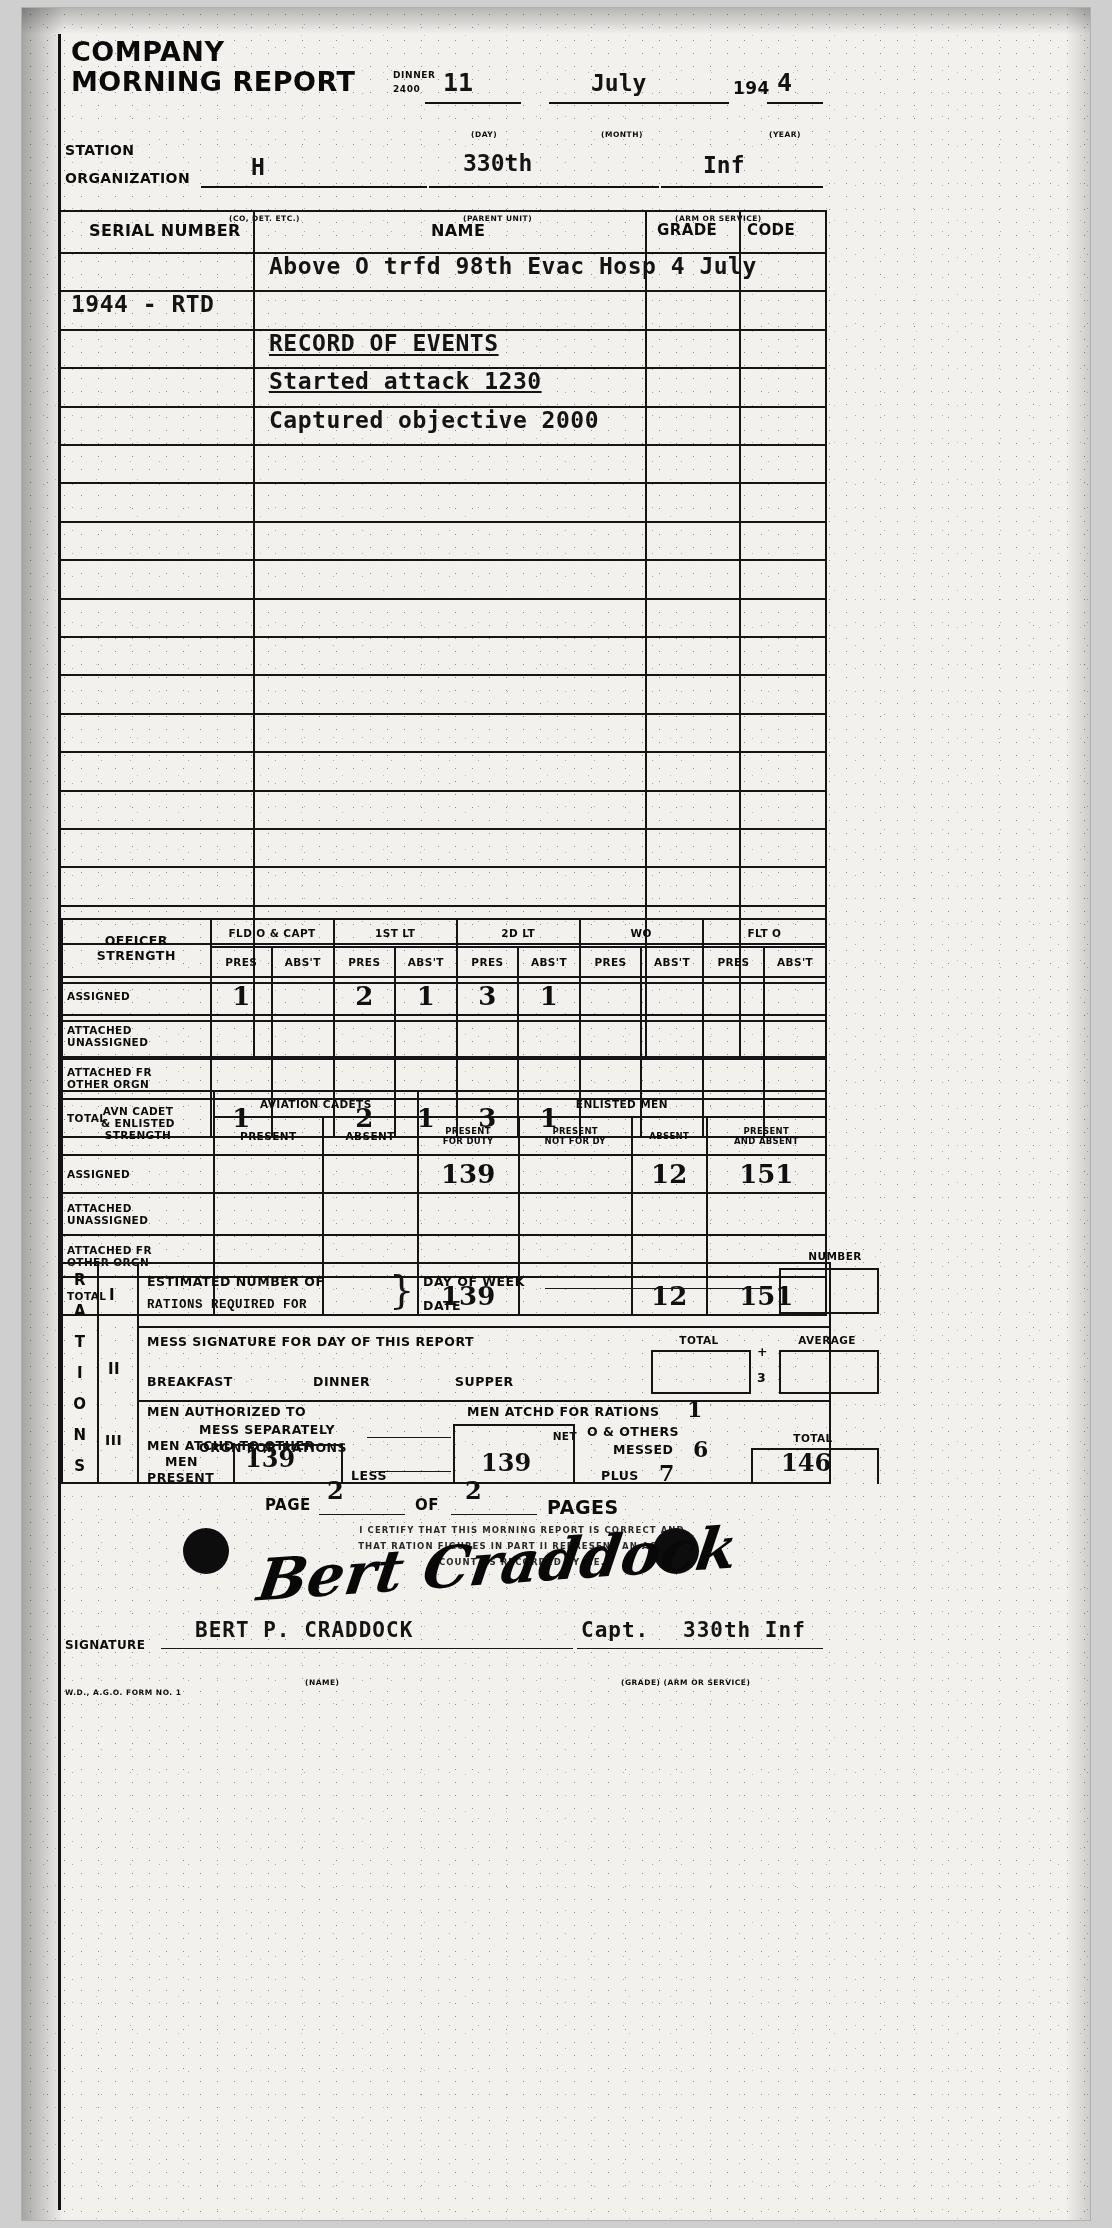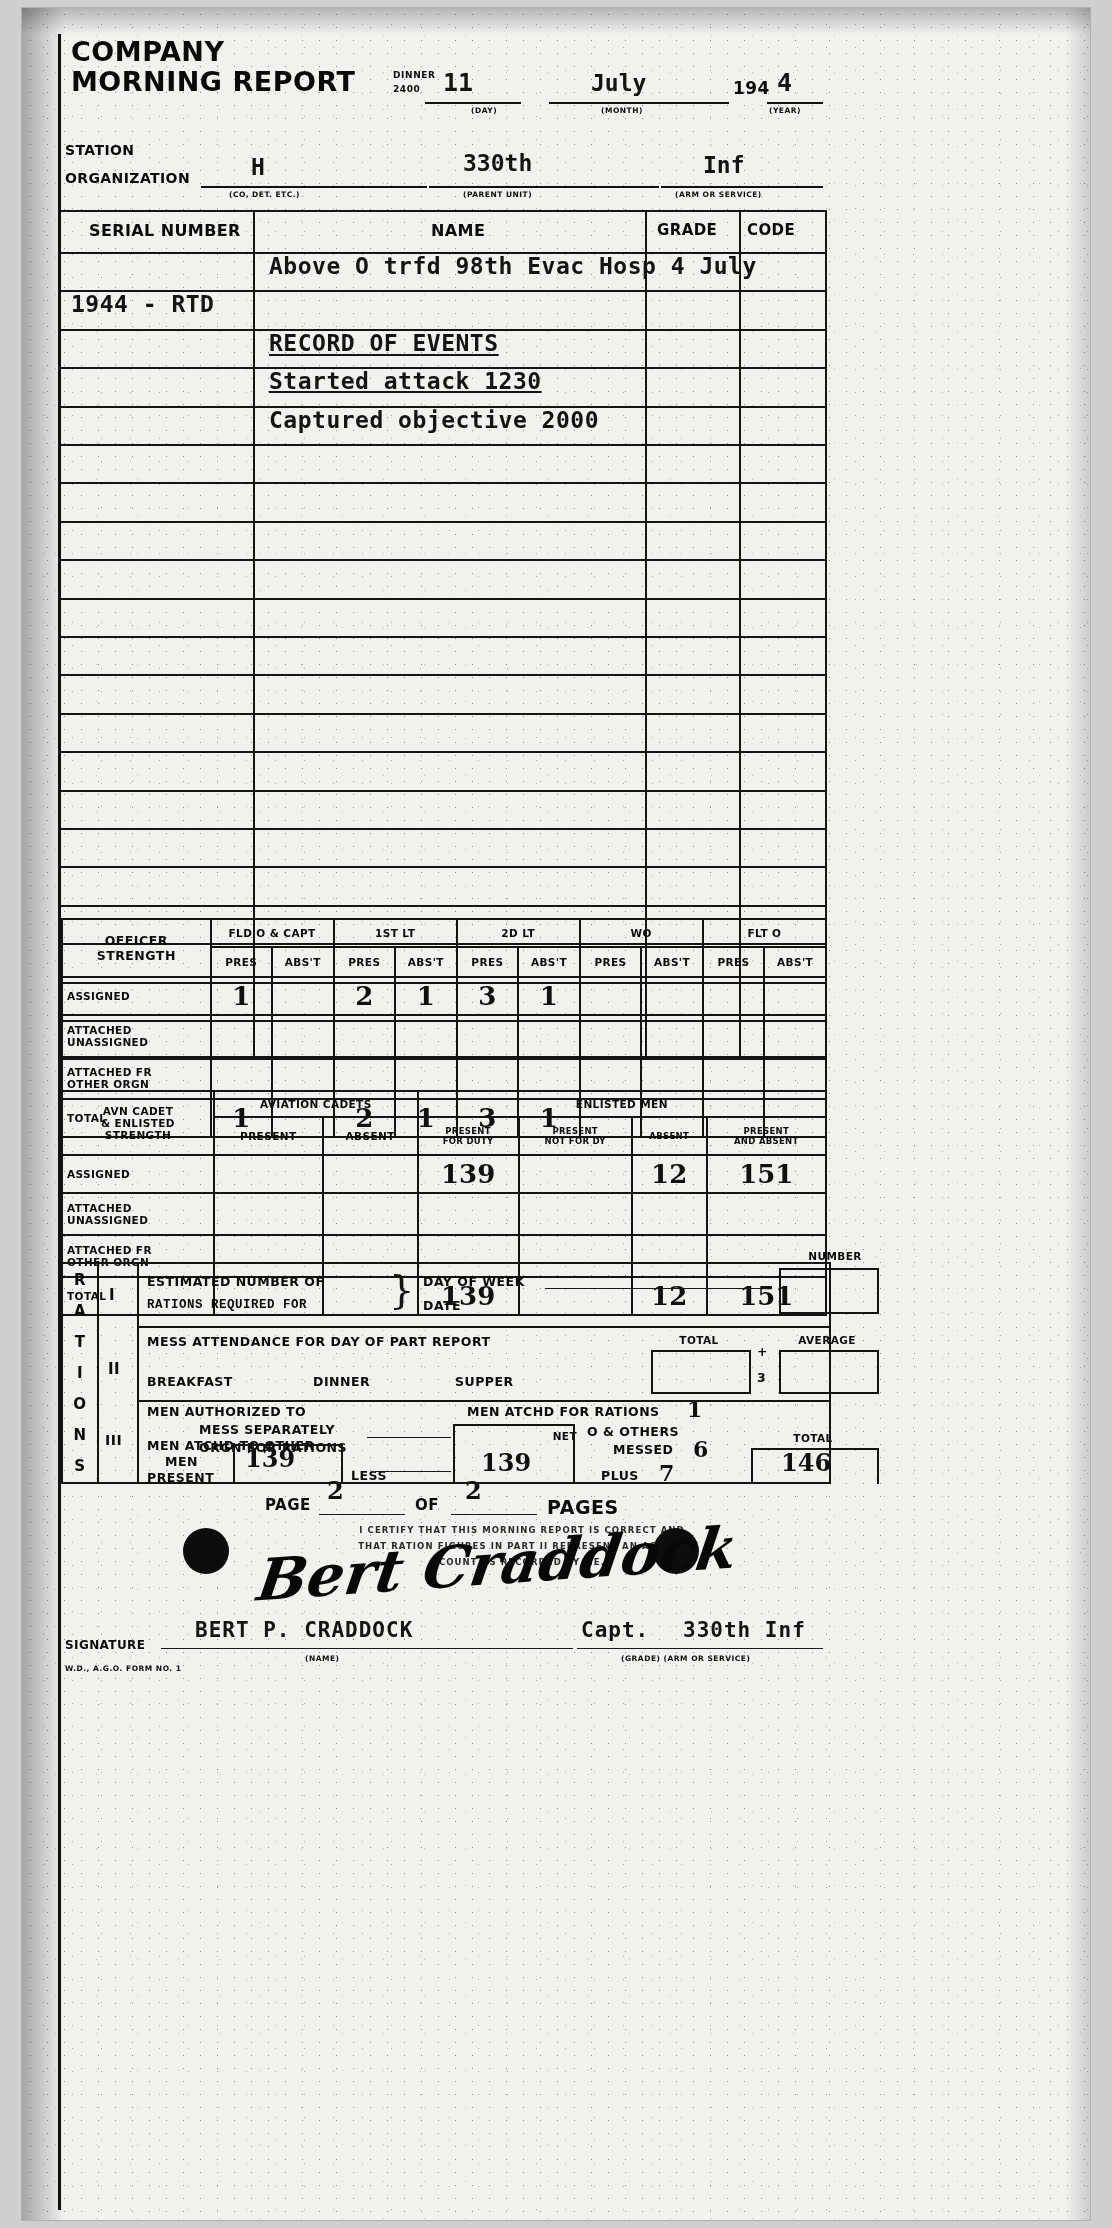--- a/index.html
+++ b/index.html
@@ -63,21 +63,21 @@
     font-family:"DejaVu Sans",sans-serif;
     font-weight:bold;color:#0c0c0c;
     letter-spacing:.4px;
   }
   .title{
     font-family:"DejaVu Sans",sans-serif;font-weight:bold;
     font-size:27px;letter-spacing:.5px;color:#0a0a0a;
     line-height:1.05;
   }
   .tiny{font-size:9px;letter-spacing:.6px;}
-  .xtiny{font-size:7.5px;letter-spacing:.5px;}
+  .xtiny{font-size:7.5px;letter-spacing:.5px;margin-top:24px;}
   .type{            
     font-family:"DejaVu Sans Mono",monospace;
     font-weight:bold;color:#141414;
     letter-spacing:0px;
   }
 
   
   .ab{position:absolute;}
 
   .ul{border-bottom:2px solid #111;}
@@ -419,21 +419,21 @@
         <div class="ab" style="left:348px;top:32px;width:286px;height:18px;">
           <span class="type" style="font-size:16px;"></span>
         </div>
         <div class="ab" style="left:642px;top:4px;width:96px;height:42px;border:2.4px solid #141414;">
           <div class="ab print lbl-sm" style="left:14px;top:-20px;width:80px;text-align:center;">NUMBER</div>
           <span class="num ab" style="left:10px;top:2px;font-size:20px;"></span>
         </div>
       </div>
 
       <div class="ab" style="left:74px;top:62px;right:0;height:74px;border-bottom:2.4px solid #141414;">
-        <div class="ab print lbl" style="left:10px;top:8px;">MESS ATTENDANCE FOR DAY OF PART REPORT</div>
+        <div class="ab print lbl" style="left:10px;top:8px;">MESS SIGNATURE FOR DAY OF THIS REPORT</div>
         <div class="ab print lbl" style="left:10px;top:48px;">BREAKFAST</div>
         <div class="ab print lbl" style="left:176px;top:48px;">DINNER</div>
         <div class="ab print lbl" style="left:318px;top:48px;">SUPPER</div>
         <div class="ab" style="left:94px;top:44px;width:72px;height:20px;">
           <span class="type" style="font-size:16px;"></span>
         </div>
         <div class="ab" style="left:246px;top:44px;width:66px;height:20px;">
           <span class="type" style="font-size:16px;"></span>
         </div>
         <div class="ab" style="left:396px;top:44px;width:66px;height:20px;">

